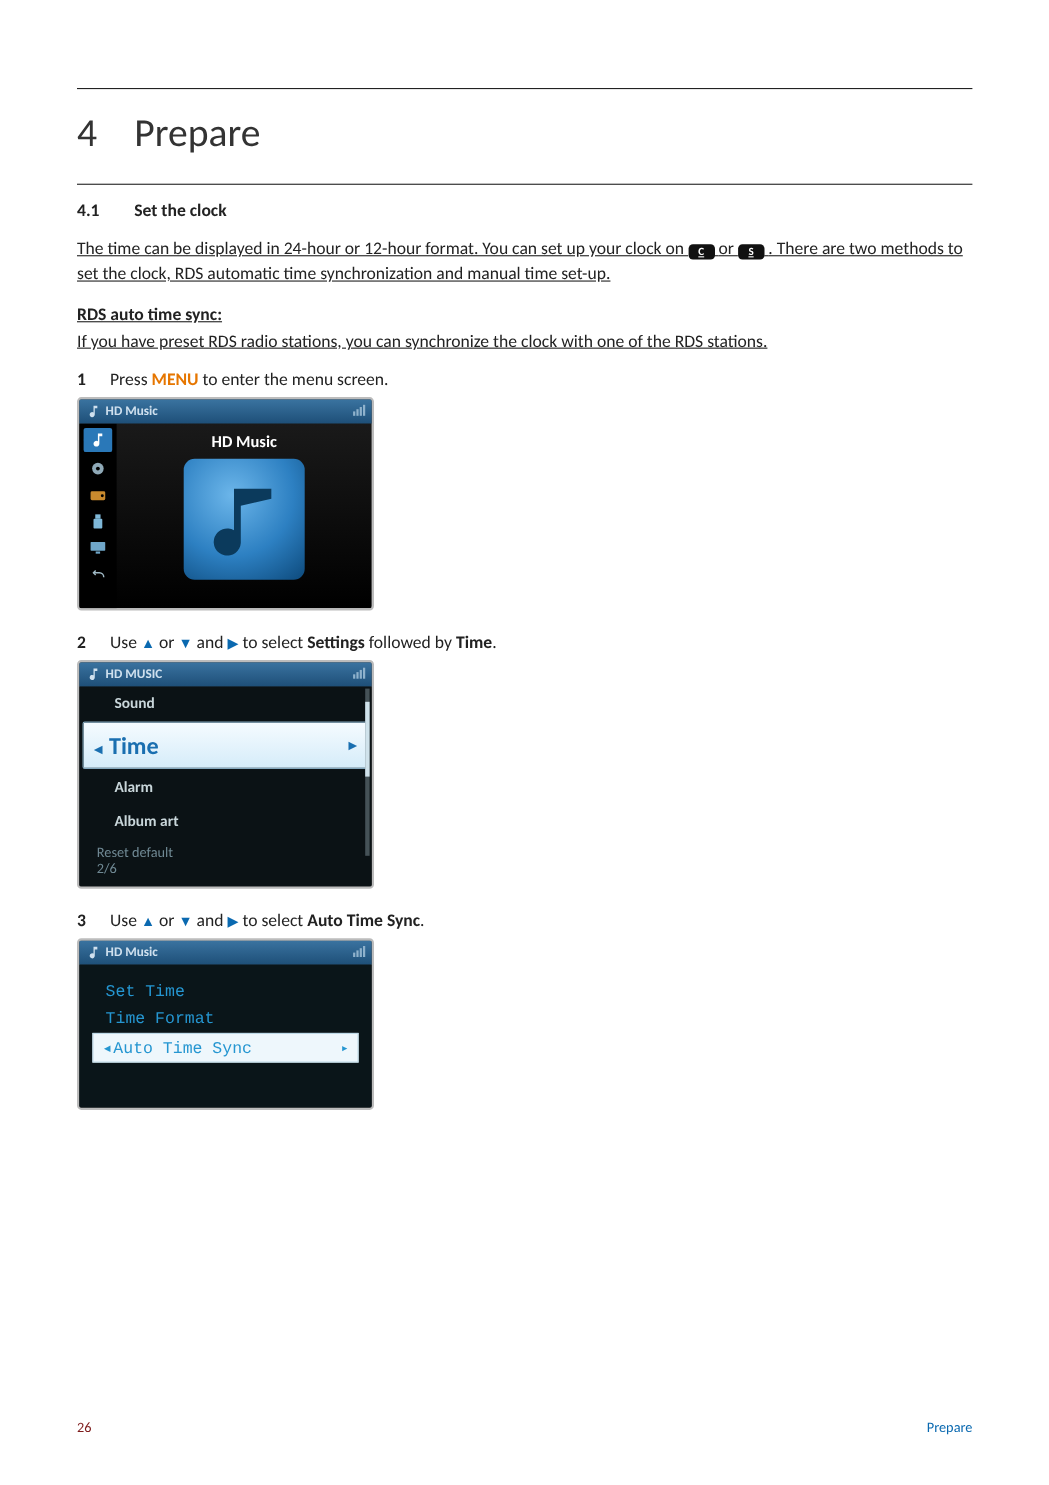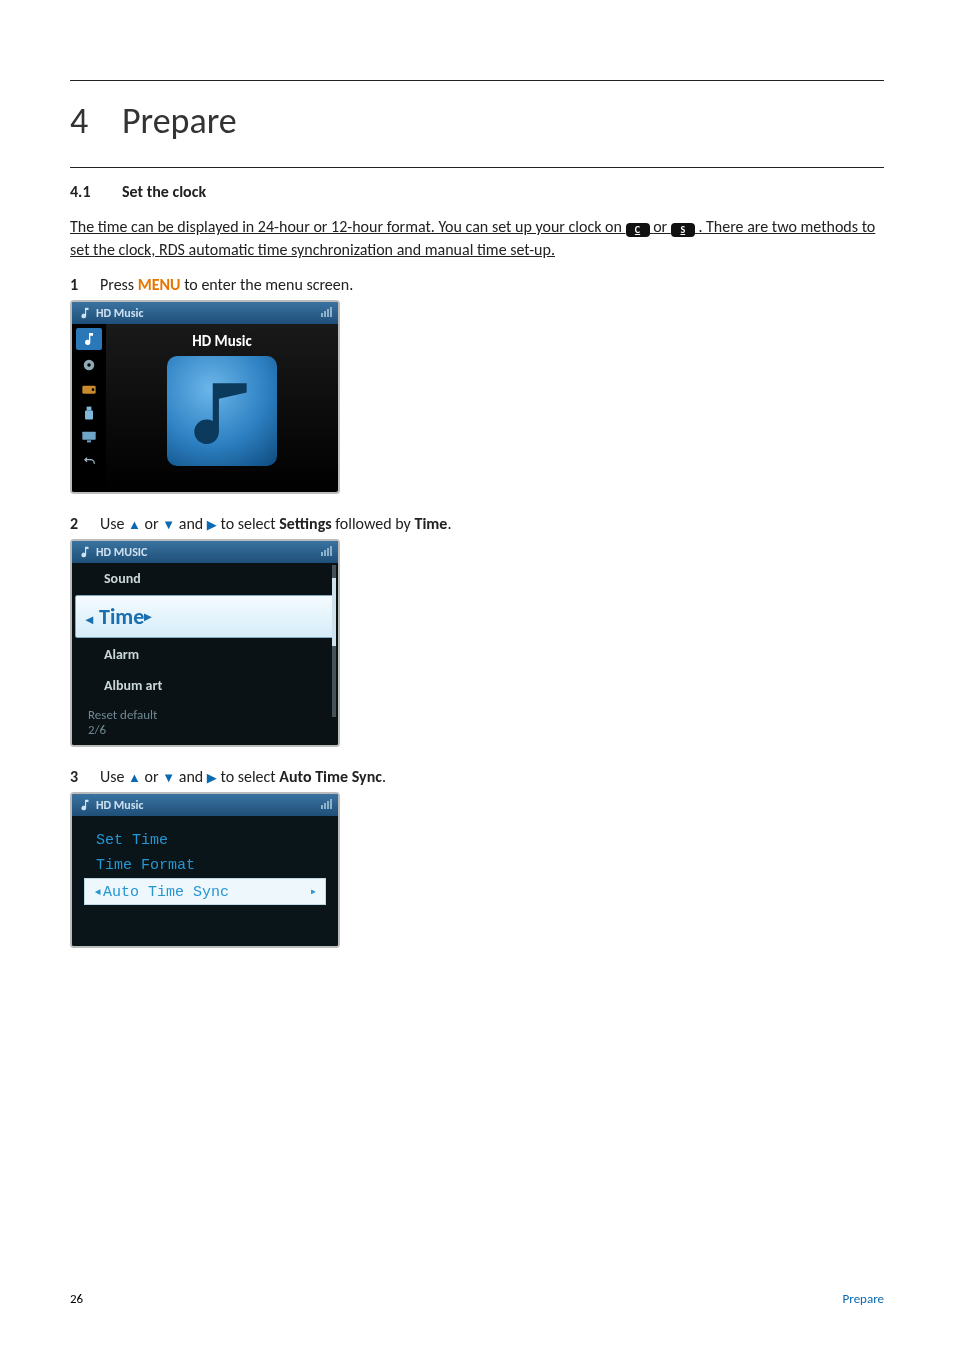--- a/index.html
+++ b/index.html
@@ -139,21 +139,21 @@
   .s2-item {
     color:#c9d6da; font-size:14px; font-weight:600;
     padding:7px 32px;
   }
   .s2-sel {
     background: linear-gradient(#f5fbff,#d5ecf9);
     margin:1px 3px;
     border:1px solid #84a8bd;
     border-radius:2px;
     color:#1a6fb0;
-    display:flex; align-items:center; justify-content:flex-start;
+    display:flex; align-items:center; justify-content:space-between;
     padding:7px 10px;
     font-size:22px; font-weight:700;
   }
   .s2-sel .larr { color:#1a6fb0; font-size:14px; margin-right:6px; }
   .s2-sel .rarr { color:#1a6fb0; font-size:14px; }
   .s2-bottom {
     display:flex; justify-content:space-between;
     color:#6f8893; font-size:13px;
     padding:6px 16px 8px;
     flex-direction:column;
@@ -186,21 +186,21 @@
   .s3-sel .lab::before { content:"◂"; margin-right:1px; }
   .s3-sel .rarr { color:#2596d1; font-size:12px; }
 
   
   .footer {
     position: absolute;
     bottom: 44px; left: 70px; right: 70px;
     display:flex; justify-content:space-between;
     font-size:13px;
   }
-  .footer .pg { color:#000000; }
+  .footer .pg { color:#7f1d1d; }
   .footer .crumb { color:#0a69b0; }
 </style>
 </head>
 <body>
 
 <div class="page">
 
   <hr class="rule">
 
   <div class="chapter">
@@ -220,20 +220,24 @@
     <span class="badge">
         <span class="ul">C</span>
       </span>
     <span> or </span>
     <span class="badge">
         <span class="ul">S</span>
       </span>
     <span>. There are two methods to set the clock, RDS automatic time synchronization and manual time set-up.</span>
   </p>
 
+  <p class="body-text">
+    <span class="bold">RDS auto time sync:</span><br>
+    <span>If you have preset RDS radio stations, you can synchronize the clock with one of the RDS stations.</span>
+  </p>
 
   <div class="step">
     <div class="step-num">1</div>
     <div class="step-text">
       <span>Press </span><span class="menu-text">MENU</span><span> to enter the menu screen.</span>
     </div>
   </div>
 
   <div class="shot">
     <div class="shot-header">

